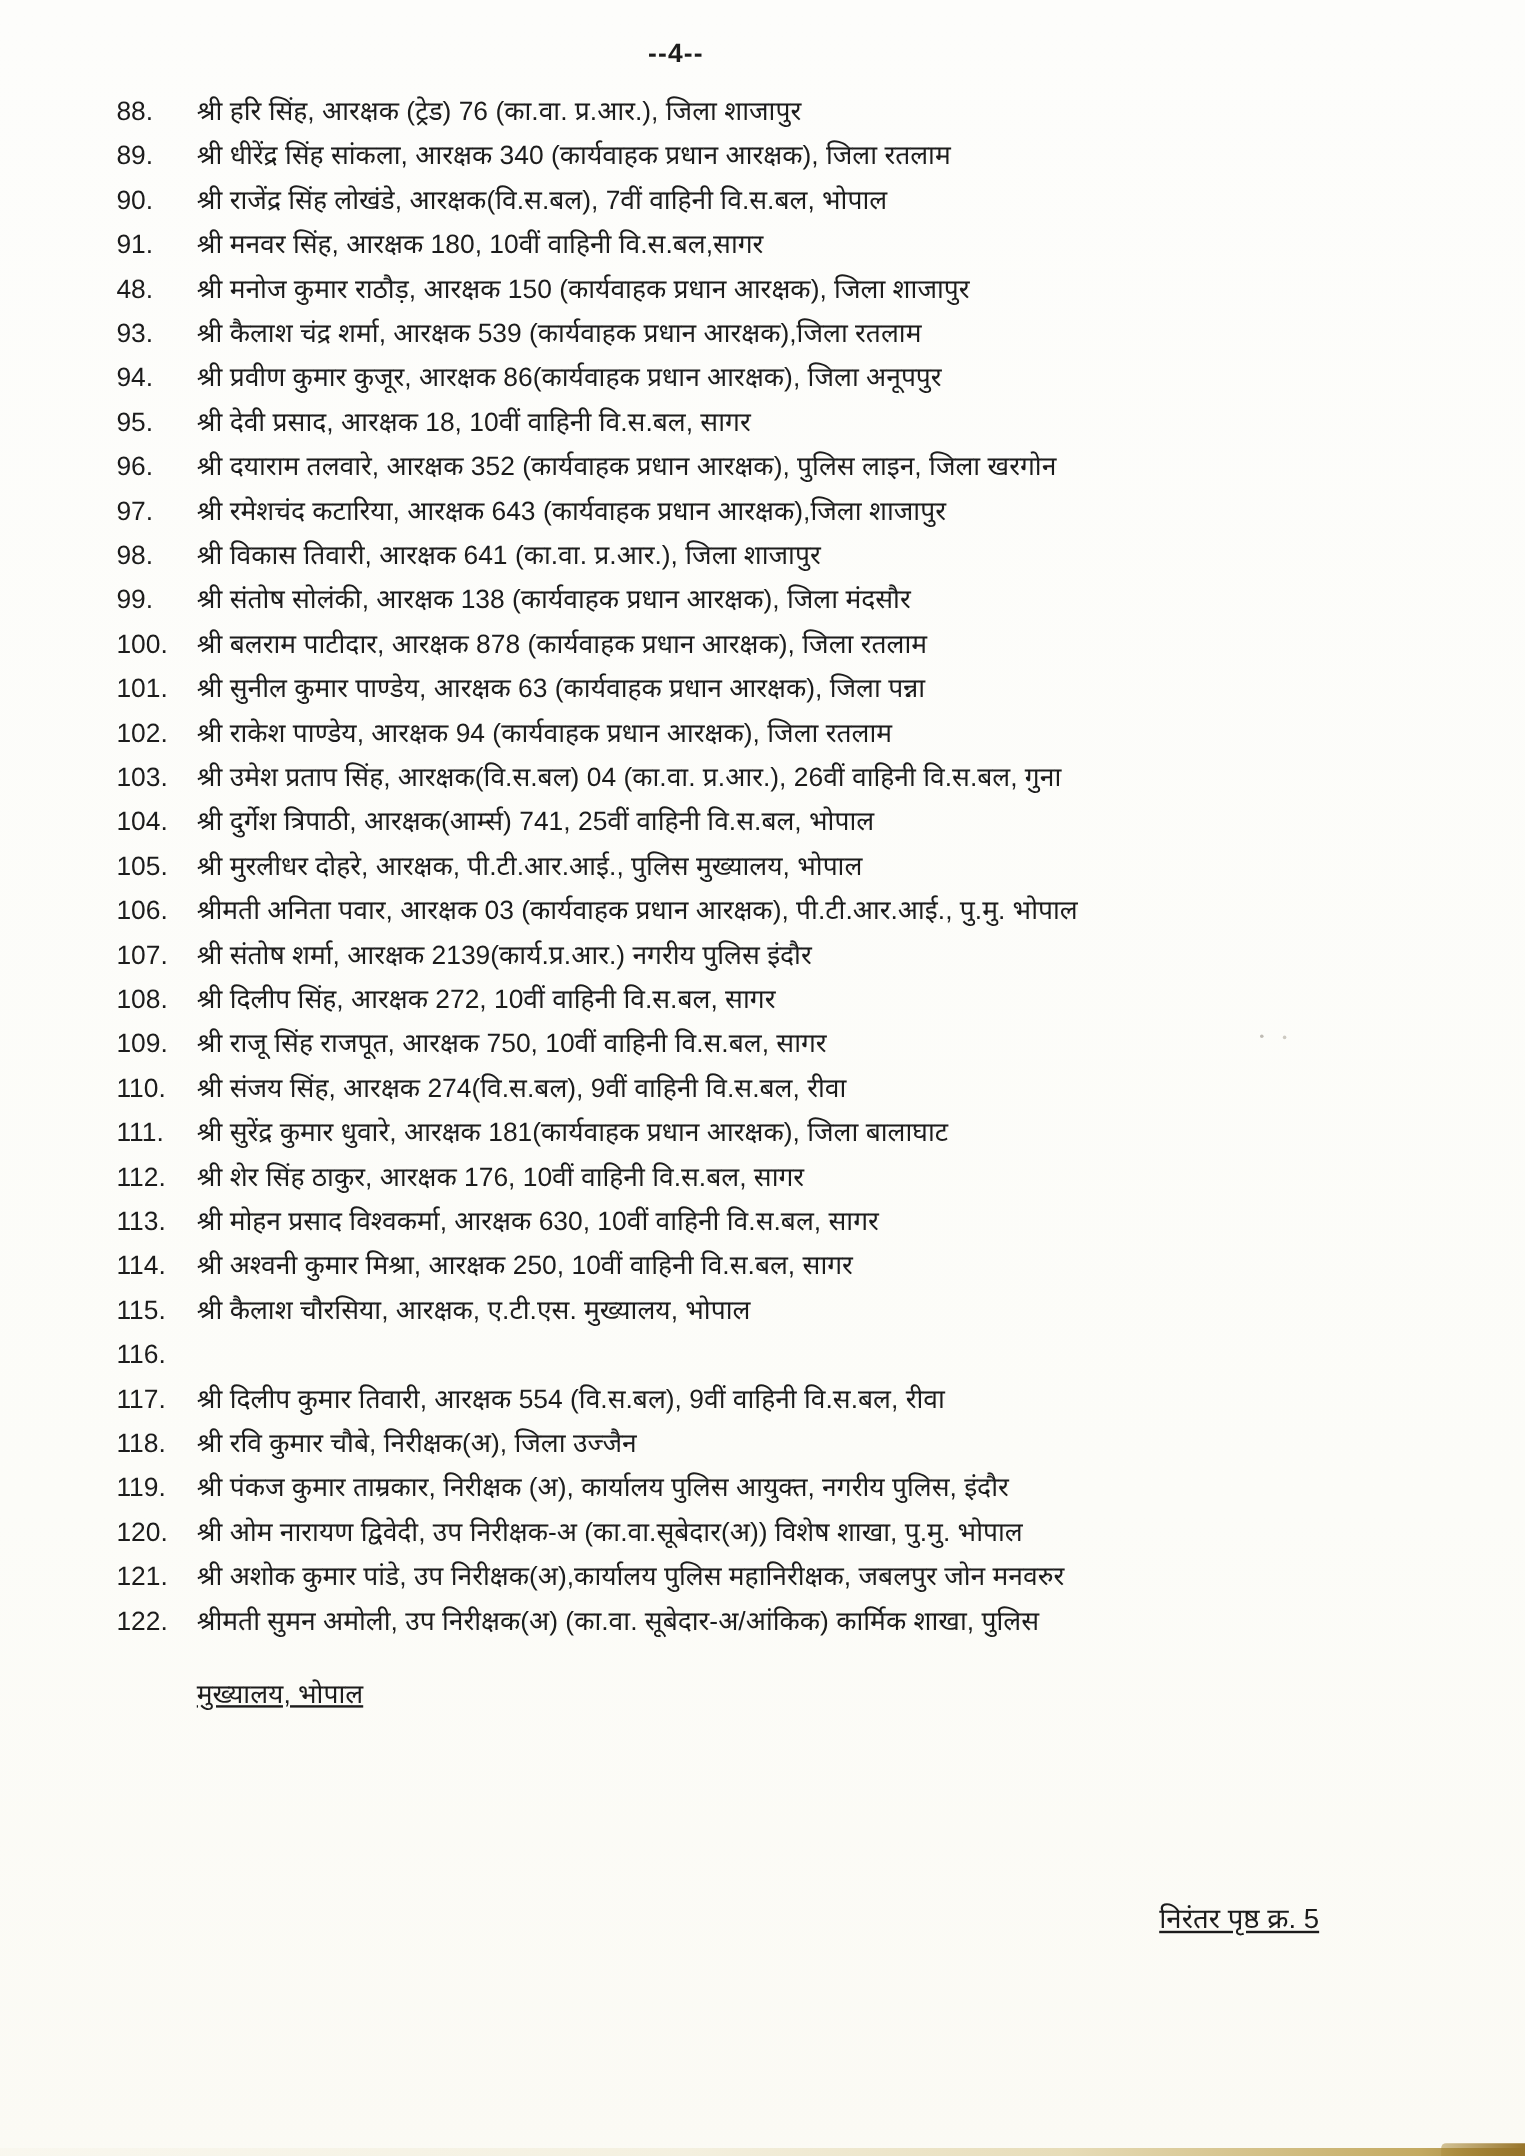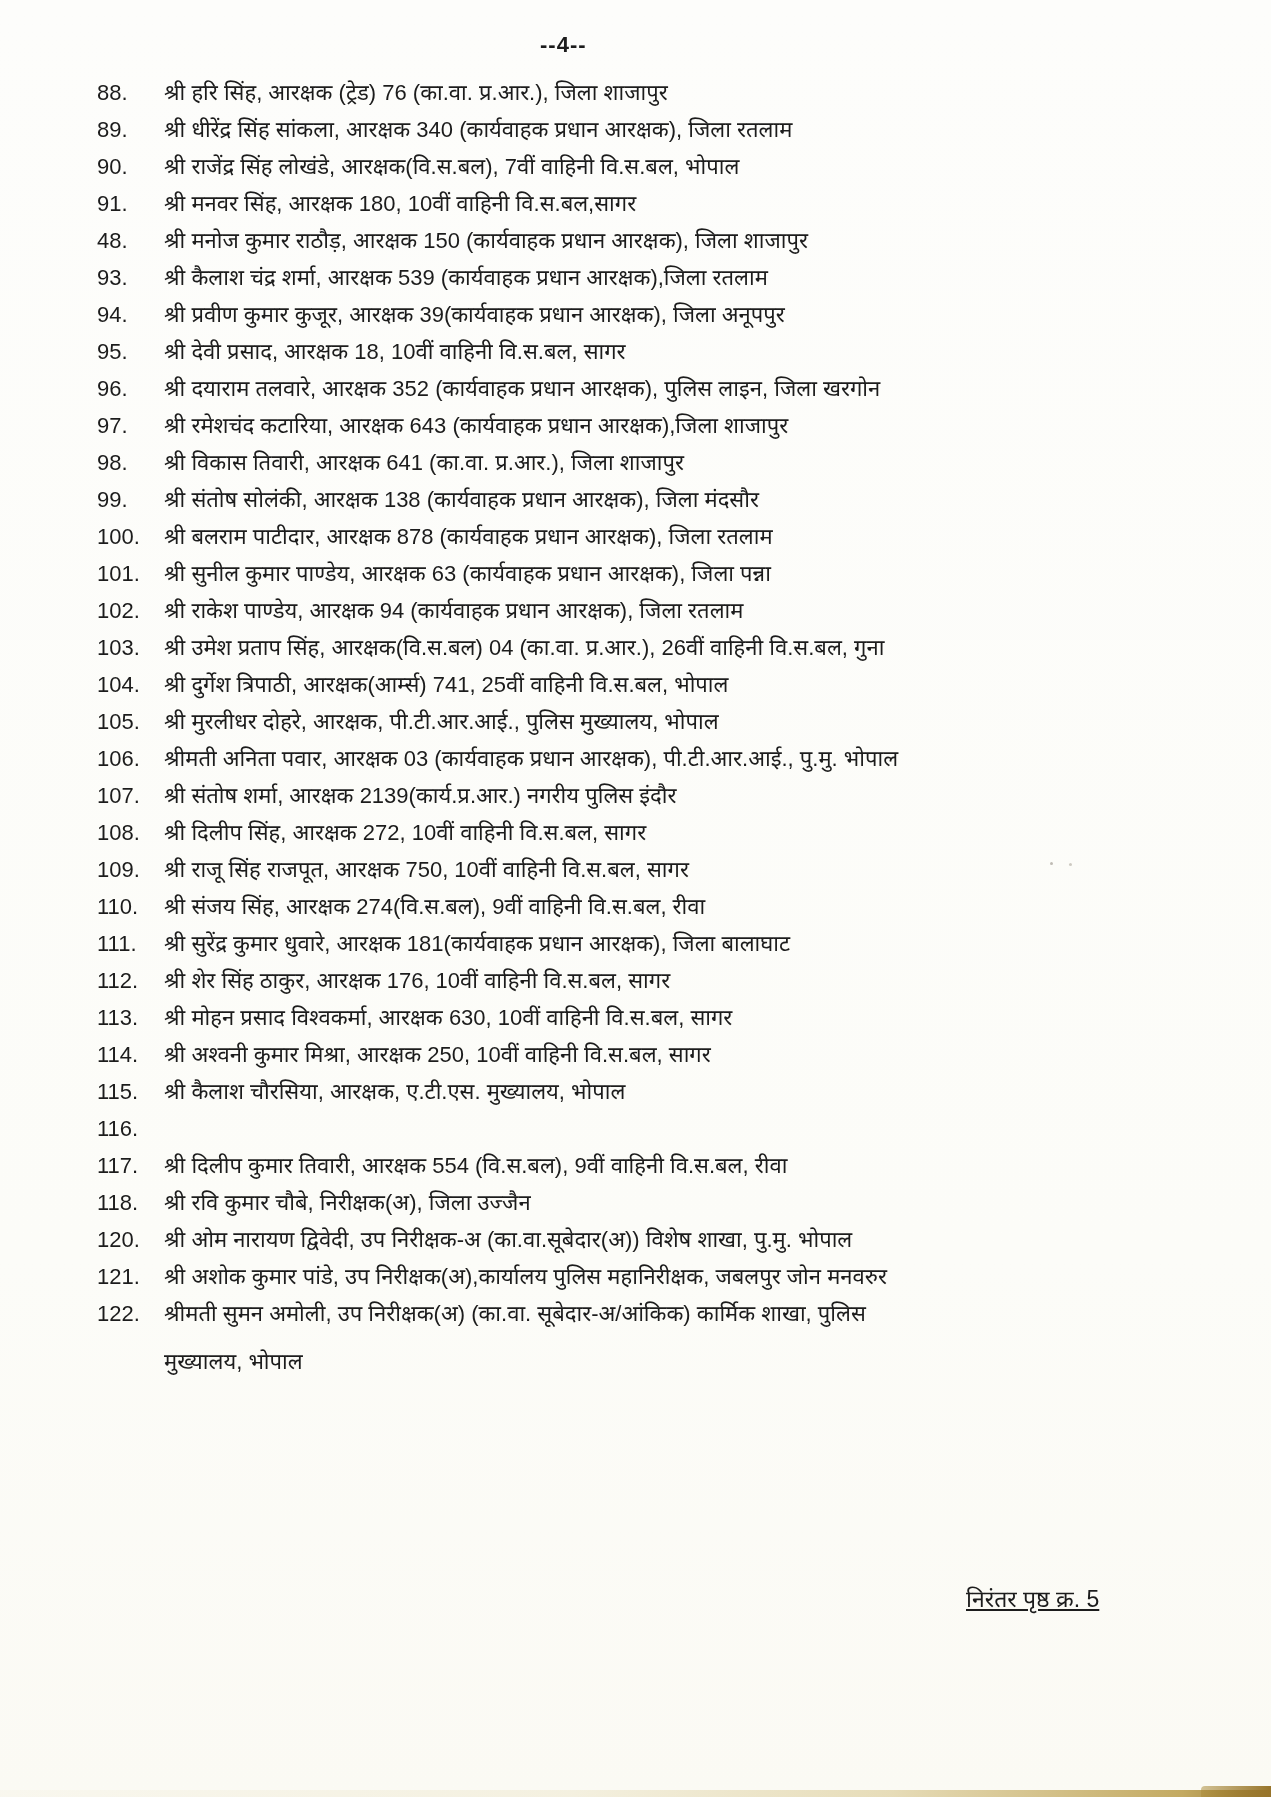--- a/index.html
+++ b/index.html
@@ -42,22 +42,23 @@
   .num {
     flex: none;
     width: 56px;
   }
   .body {
     padding-left: 11px;
     max-width: 1020px;
   }
   .txt { white-space: nowrap; }
   .cont {
-    margin-top: 11px;
+    margin-top: 24px;
     white-space: nowrap;
+    text-decoration: underline;
   }
   .footer {
     position: absolute;
     top: 1582px;
     left: 966px;
     font-size: 23px;
     text-decoration: underline;
   }
   
   .noise-mark {
@@ -147,21 +148,21 @@
     <span class="num">93.</span>
     <div class="body">
       <div class="txt">श्री कैलाश चंद्र शर्मा, आरक्षक 539 (कार्यवाहक प्रधान आरक्षक),जिला रतलाम</div>
 
     </div>
   </div>
 
   <div class="row">
     <span class="num">94.</span>
     <div class="body">
-      <div class="txt">श्री प्रवीण कुमार कुजूर, आरक्षक 39(कार्यवाहक प्रधान आरक्षक), जिला अनूपपुर</div>
+      <div class="txt">श्री प्रवीण कुमार कुजूर, आरक्षक 86(कार्यवाहक प्रधान आरक्षक), जिला अनूपपुर</div>
 
     </div>
   </div>
 
   <div class="row">
     <span class="num">95.</span>
     <div class="body">
       <div class="txt">श्री देवी प्रसाद, आरक्षक 18, 10वीं वाहिनी वि.स.बल, सागर</div>
 
     </div>
@@ -340,20 +341,27 @@
   </div>
 
   <div class="row">
     <span class="num">118.</span>
     <div class="body">
       <div class="txt">श्री रवि कुमार चौबे, निरीक्षक(अ), जिला उज्जैन</div>
 
     </div>
   </div>
 
+  <div class="row">
+    <span class="num">119.</span>
+    <div class="body">
+      <div class="txt">श्री पंकज कुमार ताम्रकार, निरीक्षक (अ), कार्यालय पुलिस आयुक्त, नगरीय पुलिस, इंदौर</div>
+
+    </div>
+  </div>
 
   <div class="row">
     <span class="num">120.</span>
     <div class="body">
       <div class="txt">श्री ओम नारायण द्विवेदी, उप निरीक्षक-अ (का.वा.सूबेदार(अ)) विशेष शाखा, पु.मु. भोपाल</div>
 
     </div>
   </div>
 
   <div class="row">

